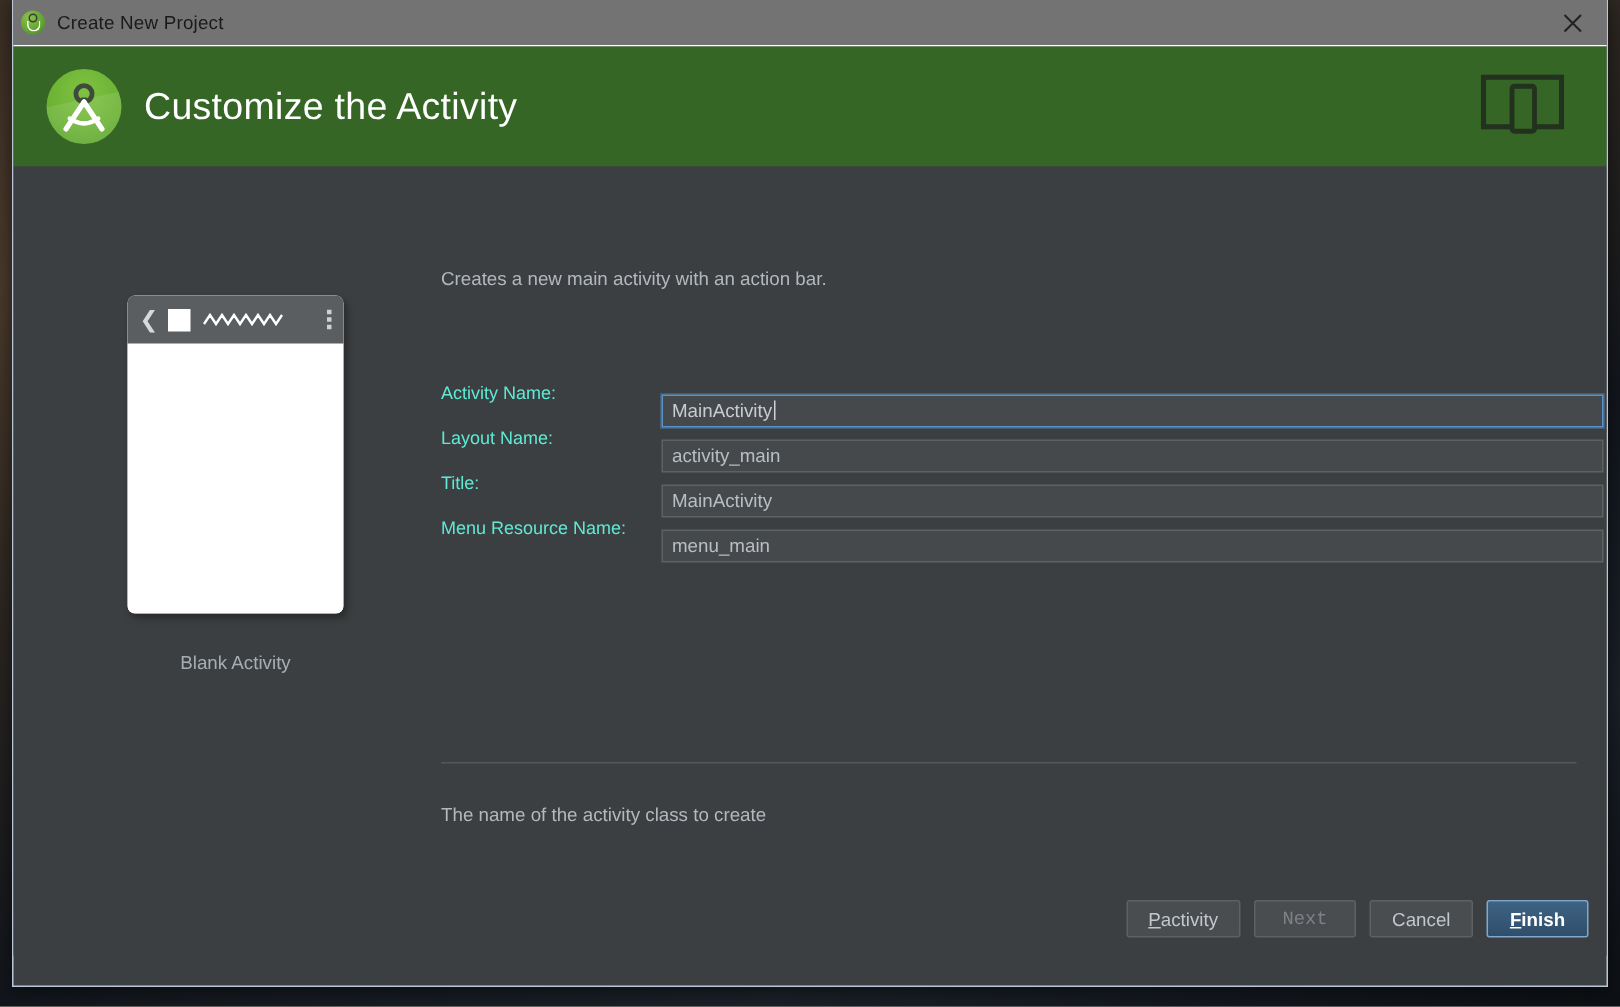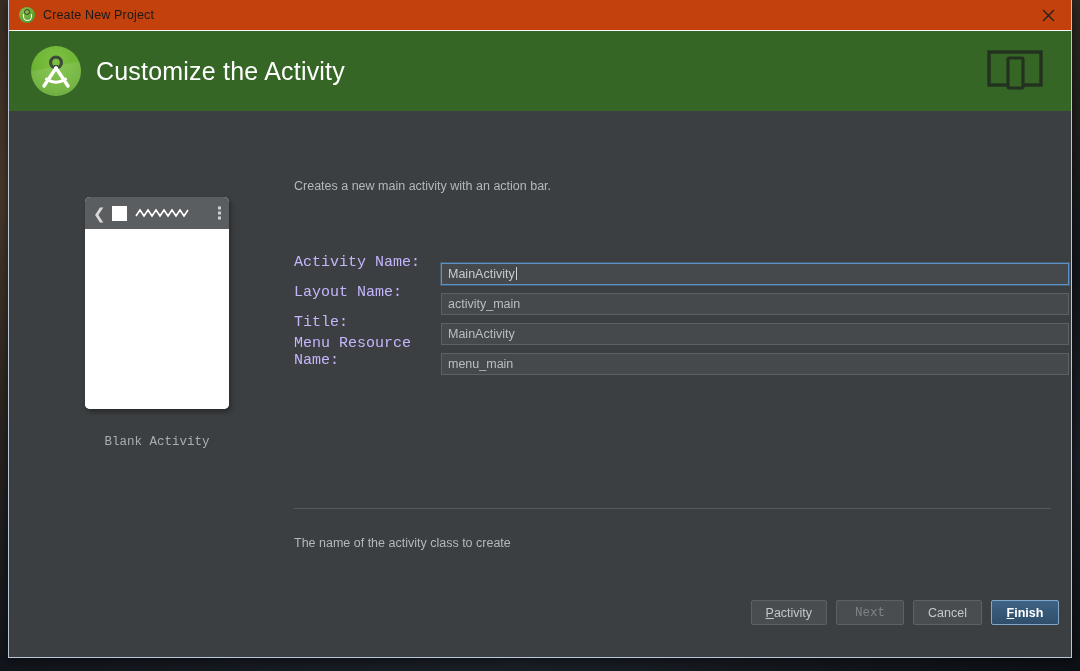--- a/index.html
+++ b/index.html
@@ -33,25 +33,25 @@
     border: 1px solid #b8c6d8;
     border-top: none;
     box-sizing: border-box;
     box-shadow: 0 2px 12px rgba(0,0,0,0.55);
   }
 
   
   #titlebar {
     position: relative;
     height: 31px;
-    background: #c2410c;
+    background: #737373;
     border-bottom: 1px solid #ffffff;
     display: flex;
     align-items: center;
-    padding-left: 10px;
+    padding-left: 5px;
     box-sizing: border-box;
   }
   #titlebar .tb-icon {
     width: 16px; height: 16px;
     border-radius: 50%;
     background: radial-gradient(circle at 35% 30%, #8bc34a 0%, #5a9e2f 70%, #3f7a20 100%);
     position: relative;
     flex: 0 0 auto;
     margin-right: 8px;
   }
@@ -186,21 +186,20 @@
   #thumb-bar .dots i {
     display: block;
     width: 3px; height: 3px;
     background: #d0d0d0;
   }
   #thumb-body { background: #ffffff; height: 180px; }
   #thumb-label {
     margin-top: 26px;
     font-size: 12.5px;
     color: #a7adb4;
-    font-family: Liberation Mono, monospace;
   }
 
   
   #desc {
     position: absolute;
     left: 285px;
     top: 68px;
     font-size: 12.5px;
     color: #b3b8bd;
   }
@@ -212,23 +211,22 @@
   }
   .form-row {
     display: flex;
     align-items: center;
     height: 22px;
     margin-bottom: 8px;
   }
   .form-row .lbl {
     width: 147px;
     flex: 0 0 auto;
-    font-size: 15px;
-    color: #c4b5fd;
-    font-family: Liberation Mono, monospace;
+    font-size: 12px;
+    color: #5eead4;
   }
   .form-row .field {
     flex: 1 1 auto;
     height: 22px;
     box-sizing: border-box;
     background: #45494b;
     border: 1px solid #5c6164;
     color: #b9bec3;
     font-size: 12.5px;
     font-family: "Liberation Sans", sans-serif;

